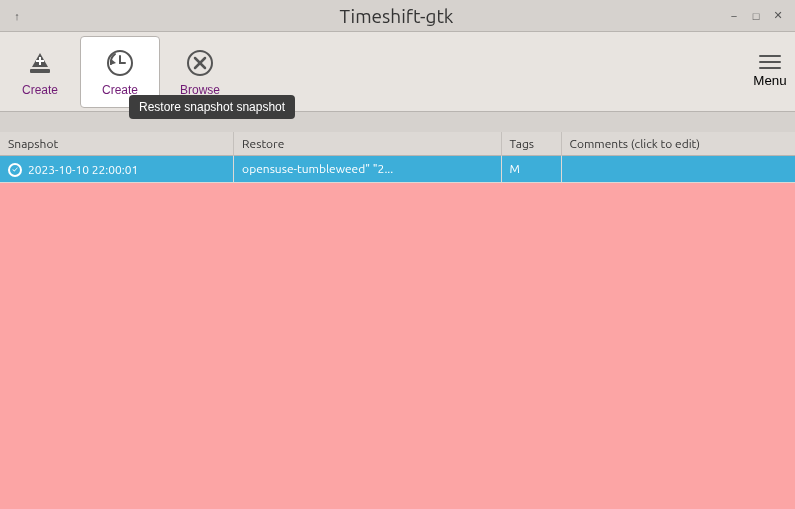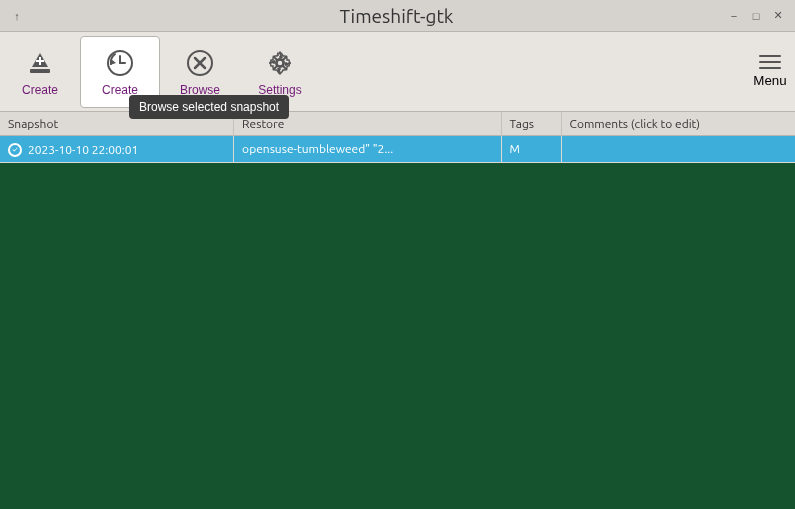--- a/index.html
+++ b/index.html
@@ -131,22 +131,23 @@
       border-radius: 4px;
       font-size: 12px;
       white-space: nowrap;
       z-index: 100;
       pointer-events: none;
     }
 
     
     .table-container {
       flex: 1;
-      background: #14532d;
+      background: #fca5a5;
       overflow: auto;
+      margin-top: 20px;
     }
     .data-table {
       width: 100%;
       border-collapse: collapse;
     }
     .data-table thead tr {
       background: #ddd9d5;
       border-bottom: 1px solid #b8b4b0;
     }
     .data-table thead th {
@@ -230,49 +231,35 @@
     <div class="btn-icon">
       <svg width="30" height="30" viewBox="0 0 30 30">
         <circle cx="15" cy="15" r="12" fill="none" stroke="#555" stroke-width="2"></circle>
         <polyline points="15,8 15,15 20,15" fill="none" stroke="#555" stroke-width="2" stroke-linecap="round"></polyline>
         <path d="M10,6 Q5,10 6,16" fill="none" stroke="#555" stroke-width="2" stroke-linecap="round"></path>
         <polygon points="6,11 5,17 11,15" fill="#555"></polygon>
       </svg>
     </div>
     <span class="btn-label">Create</span>
 
-    <div class="tooltip">Browse selected snapshot</div>
+    <div class="tooltip">Restore snapshot snapshot</div>
   </button>
 
   <button class="toolbar-btn">
     <div class="btn-icon">
       <svg width="28" height="28" viewBox="0 0 28 28">
         <circle cx="14" cy="14" r="12" fill="none" stroke="#555" stroke-width="2"></circle>
         <line x1="9" y1="9" x2="19" y2="19" stroke="#555" stroke-width="2.5" stroke-linecap="round"></line>
         <line x1="19" y1="9" x2="9" y2="19" stroke="#555" stroke-width="2.5" stroke-linecap="round"></line>
       </svg>
     </div>
     <span class="btn-label">Browse</span>
   </button>
 
 
-  <button class="toolbar-btn">
-    <div class="btn-icon">
-      <svg width="28" height="28" viewBox="0 0 28 28">
-        <circle cx="14" cy="14" r="4" fill="none" stroke="#555" stroke-width="2"></circle>
-        <path d="M14,4 L15.5,8 L14,8 M14,24 L12.5,20 L14,20 M4,14 L8,12.5 L8,14 M24,14 L20,15.5 L20,14" fill="none" stroke="#555" stroke-width="2" stroke-linecap="round"></path>
-        <path d="M7.5,7.5 L10.5,10.5 M20.5,20.5 L17.5,17.5 M20.5,7.5 L17.5,10.5 M7.5,20.5 L10.5,17.5" fill="none" stroke="#555" stroke-width="2" stroke-linecap="round"></path>
-        <path d="M11,2.5 L13,7 L11,7 Z M13,25.5 L11,21 L13,21 Z" fill="#555"></path>
-        <circle cx="14" cy="14" r="3" fill="none" stroke="#555" stroke-width="1.5"></circle>
-
-        <path d="M14,3 C14,3 11.5,5 11,7 L9,7 L7,9 L7,11 L5,11 C4,13 4,15 5,17 L7,17 L7,19 L9,21 L11,21 C11.5,23 14,25 14,25 C14,25 16.5,23 17,21 L19,21 L21,19 L21,17 L23,17 C24,15 24,13 23,11 L21,11 L21,9 L19,7 L17,7 C16.5,5 14,3 14,3Z" fill="none" stroke="#555" stroke-width="1.5"></path>
-      </svg>
-    </div>
-    <span class="btn-label">Settings</span>
-  </button>
 
 
   <div class="toolbar-spacer"></div>
 
   <button class="menu-btn">
     <div class="menu-icon-lines">
       <span></span>
       <span></span>
       <span></span>
     </div>

